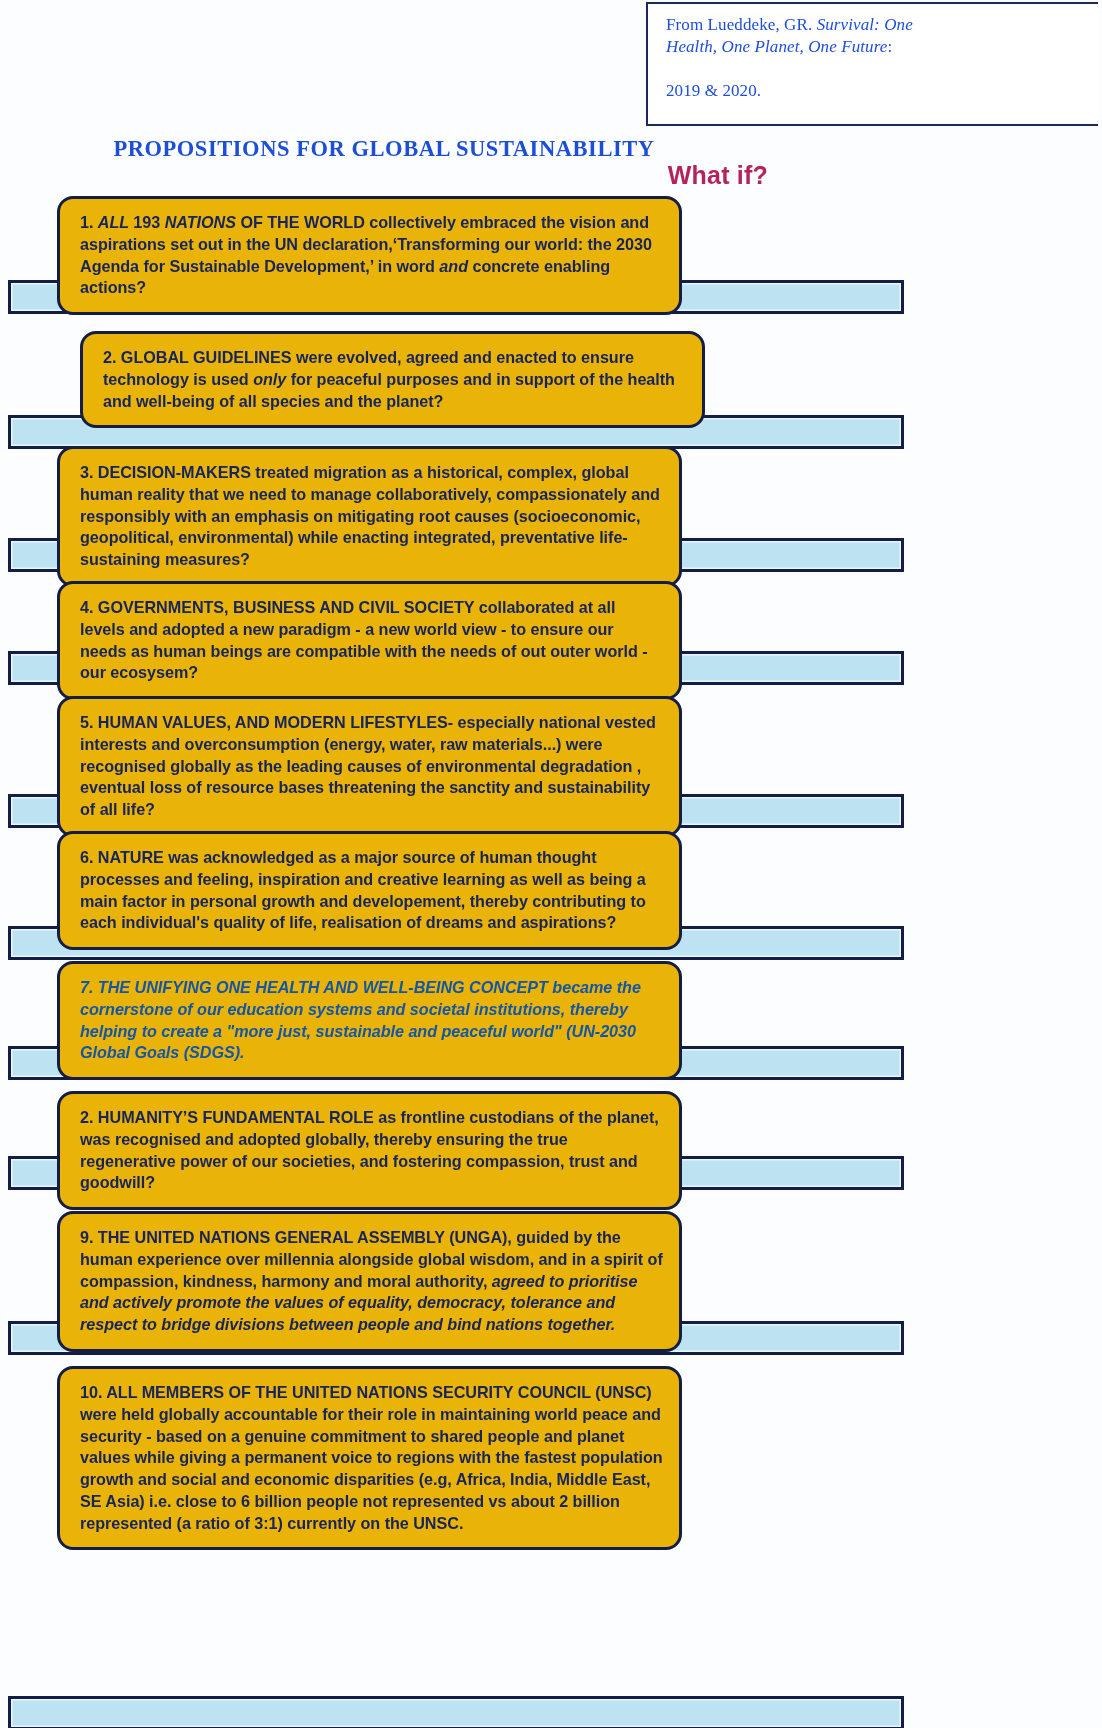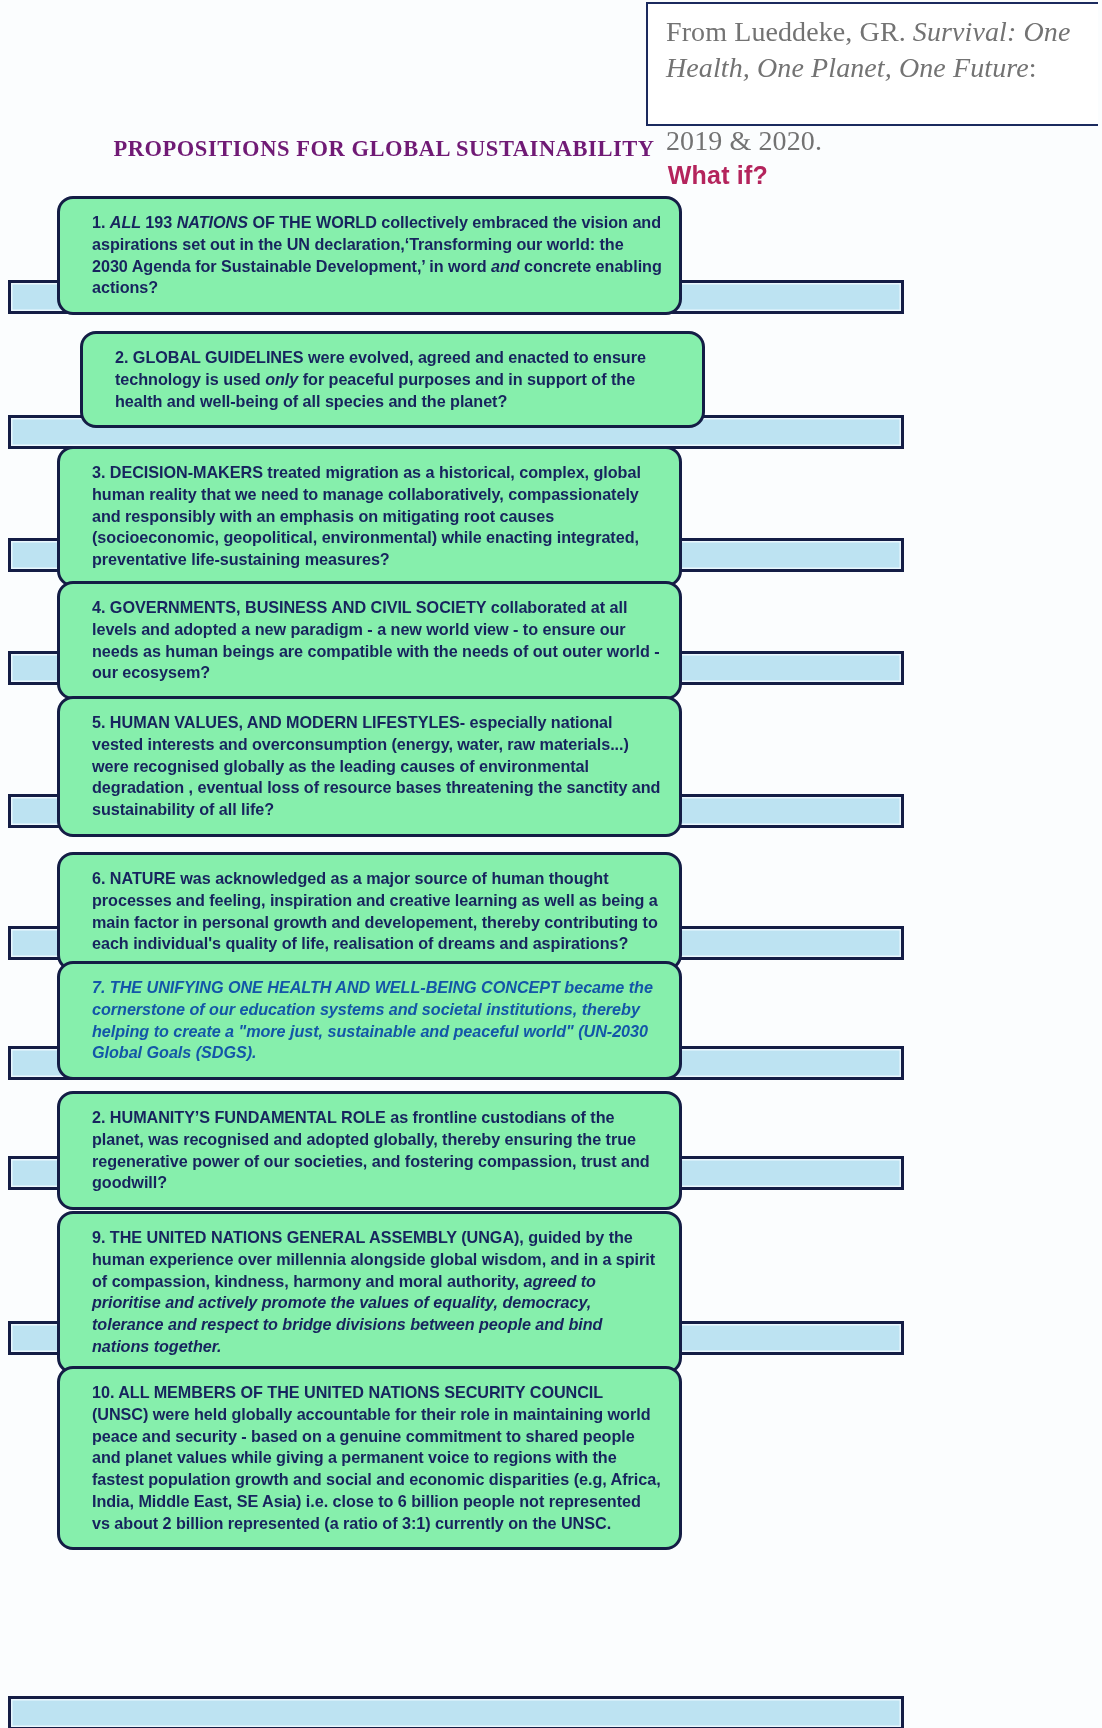--- a/index.html
+++ b/index.html
@@ -24,39 +24,39 @@
     width: 452px;
     height: 124px;
     border: 2px solid #1b2a5e;
     border-right: none;
     background: #ffffff;
     box-sizing: border-box;
     padding: 10px 6px 6px 18px;
   }
   .citation-text {
     font-family: "Liberation Serif", serif;
-    font-size: 28px;
+    font-size: 17px;
     line-height: 1.30;
-    color: #737373;
+    color: #1d4ed8;
     letter-spacing: 0.1px;
   }
   .citation-text .ital { font-style: italic; }
 
   
   .main-title {
     position: absolute;
     left: 0;
     top: 136px;
     width: 768px;
     text-align: center;
     font-family: "Liberation Serif", serif;
     font-weight: bold;
     font-size: 22.5px;
     letter-spacing: 0.55px;
-    color: #701a75;
+    color: #1d4ed8;
   }
   .sub-title {
     position: absolute;
     left: 0;
     top: 161px;
     width: 768px;
     text-align: right;
     font-family: "Liberation Sans", sans-serif;
     font-weight: bold;
     font-size: 25px;
@@ -80,24 +80,24 @@
     background: #bde3f2;
     border: 3px solid #141d45;
     box-shadow: inset 0 0 0 1.5px #eaf7fd;
   }
   
   .prop-card {
     position: absolute;
     left: 57px;
     width: 625px;
     box-sizing: border-box;
-    background: #86efac;
+    background: #eab308;
     border: 3.5px solid #141d45;
     border-radius: 16px;
-    padding: 13px 16px 13px 32px;
+    padding: 13px 16px 13px 20px;
   }
   .prop-text {
     font-family: "Liberation Sans", sans-serif;
     font-weight: bold;
     font-size: 16.2px;
     line-height: 1.345;
     color: #17245e;
     letter-spacing: -0.05px;
   }
   .prop-text.bright { color: #1356a8; }
@@ -144,21 +144,21 @@
       </div>
     </div>
     <div class="prop-row" style="top: 0px;">
       <div class="prop-bar" style="top: 794px;"></div>
       <div class="prop-card" style="top: 696px; min-height: 118px;">
         <div class="prop-text"><span>5. HUMAN VALUES, AND MODERN LIFESTYLES- especially national vested interests and overconsumption (energy, water, raw materials...) were recognised globally as the leading causes  of environmental degradation , eventual loss of resource bases  threatening the sanctity and sustainability of all life?</span></div>
       </div>
     </div>
     <div class="prop-row" style="top: 0px;">
       <div class="prop-bar" style="top: 926px;"></div>
-      <div class="prop-card" style="top: 831px; min-height: 112px; margin-top: 21px;">
+      <div class="prop-card" style="top: 831px; min-height: 112px;">
         <div class="prop-text"><span>6. NATURE was acknowledged  as  a major source of  human thought processes and feeling,  inspiration and creative learning as well as being a main factor  in personal growth and developement, thereby contributing to each individual's quality of life, realisation of dreams and aspirations?</span></div>
       </div>
     </div>
     <div class="prop-row" style="top: 0px;">
       <div class="prop-bar" style="top: 1046px;"></div>
       <div class="prop-card" style="top: 961px; min-height: 113px;">
         <div class="prop-text bright"><span class="ital">7. THE UNIFYING ONE HEALTH AND WELL-BEING CONCEPT became  the cornerstone of our education systems and societal institutions, thereby helping to create a "more just, sustainable and peaceful world" (UN-2030 Global Goals (SDGS).</span></div>
       </div>
     </div>
     <div class="prop-row" style="top: 0px;">

